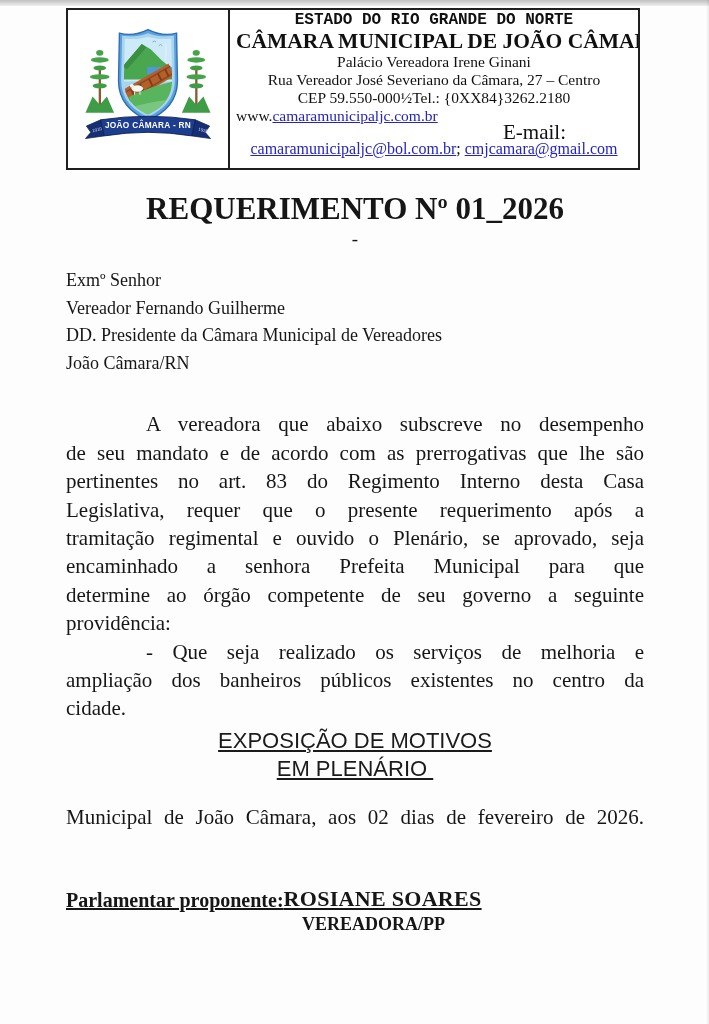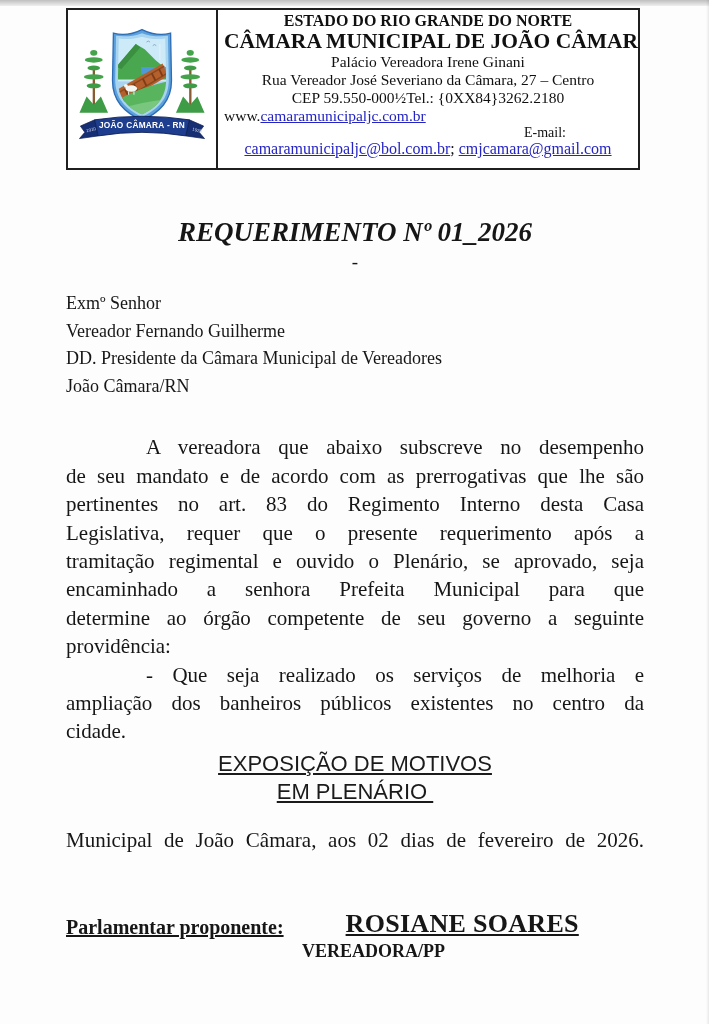--- a/index.html
+++ b/index.html
@@ -6,54 +6,54 @@
   .page{position:relative;width:709px;height:1024px;background:#fdfdfd;margin:0 auto;
         font-family:"Liberation Serif",serif;color:#161616;overflow:hidden;}
   .scan-top{position:absolute;top:0;left:0;width:709px;height:6px;
         background:linear-gradient(#bfbfbf,#efefef);}
   .scan-right{position:absolute;top:0;right:0;width:3px;height:100%;
         background:linear-gradient(90deg,rgba(0,0,0,0),rgba(0,0,0,.08));}
 
   
   .header-box{position:absolute;left:66px;top:8px;width:574px;height:162px;
         border:2px solid #1f1f1f;box-sizing:border-box;display:flex;background:#fff;}
-  .crest-cell{width:150px;border-right:2px solid #1f1f1f;box-sizing:border-box;
+  .crest-cell{width:162px;border-right:2px solid #1f1f1f;box-sizing:border-box;
         display:flex;align-items:center;justify-content:center;}
   .info-cell{flex:1;padding:2px 6px 0 6px;text-align:center;overflow:hidden;color:#101010;}
-  .state-line{font-weight:bold;font-size:16px;line-height:17px;white-space:nowrap;}
+  .state-line{font-weight:bold;font-size:16px;line-height:17px;white-space:nowrap;font-family:Liberation Mono, monospace;}
   .org-line{font-weight:bold;font-size:21.5px;line-height:24px;white-space:nowrap;}
   .palace-line{font-size:15.5px;line-height:18px;}
   .street-line{font-size:15.5px;line-height:18px;white-space:nowrap;}
   .cep-line{font-size:15.5px;line-height:18px;}
   .cnpj-line{font-size:15.5px;line-height:18px;text-align:left;padding-left:46px;}
   .site-line{font-size:15.5px;line-height:18px;text-align:left;}
-  .email-label-line{font-size:14px;line-height:15px;text-align:right;padding-right:66px;}
+  .email-label-line{font-size:21px;line-height:15px;text-align:right;padding-right:66px;}
   .emails-line{font-size:16px;line-height:18px;text-align:center;white-space:nowrap;}
   .doc-link{color:#2424c2;text-decoration:underline;cursor:pointer;}
 
   
   .content{position:absolute;left:66px;top:170px;width:578px;}
-  .title{margin-top:46px;text-align:center;font-weight:bold;font-size:27px;line-height:32px;font-style:italic;}
+  .title{margin-top:23px;text-align:center;font-weight:bold;font-size:31px;line-height:32px;}
   .dash{margin-top:4px;text-align:center;font-size:19px;line-height:20px;}
   .addressee{margin-top:18px;font-size:18px;line-height:27.6px;}
   .para{font-size:21px;line-height:28.4px;}
   .p1{margin-top:33px;}
   .p2{margin-top:0;}
   .closing{margin-top:20px;}
   .justify .tline{text-align:justify;text-align-last:justify;}
   .justify .tline.last{text-align-last:left;}
   .justify.all-just .tline.last{text-align-last:justify;}
   .indent .tline.first{text-indent:80px;}
   .expo{margin-top:4px;text-align:center;font-family:"Liberation Sans",sans-serif;
         font-size:22px;line-height:28px;color:#1b1b1b;}
   .expo .uline{text-decoration:underline;white-space:pre;}
   .sig{margin-top:55px;font-weight:bold;}
   .sig-row{display:flex;align-items:flex-end;text-decoration:underline;}
   .sig-label{font-size:20px;}
-  .sig-name{font-size:26px;margin-left:62px;letter-spacing:.3px;}
+  .sig-name{font-size:22px;letter-spacing:.3px;}
   .sig-role-wrap{margin-top:1px;}
   .sig-role{font-size:18px;margin-left:236px;line-height:22px;}
 </style>
 </head>
 <body>
 
 <div class="page">
   <div class="scan-top"></div>
   <div class="scan-right"></div>
 

